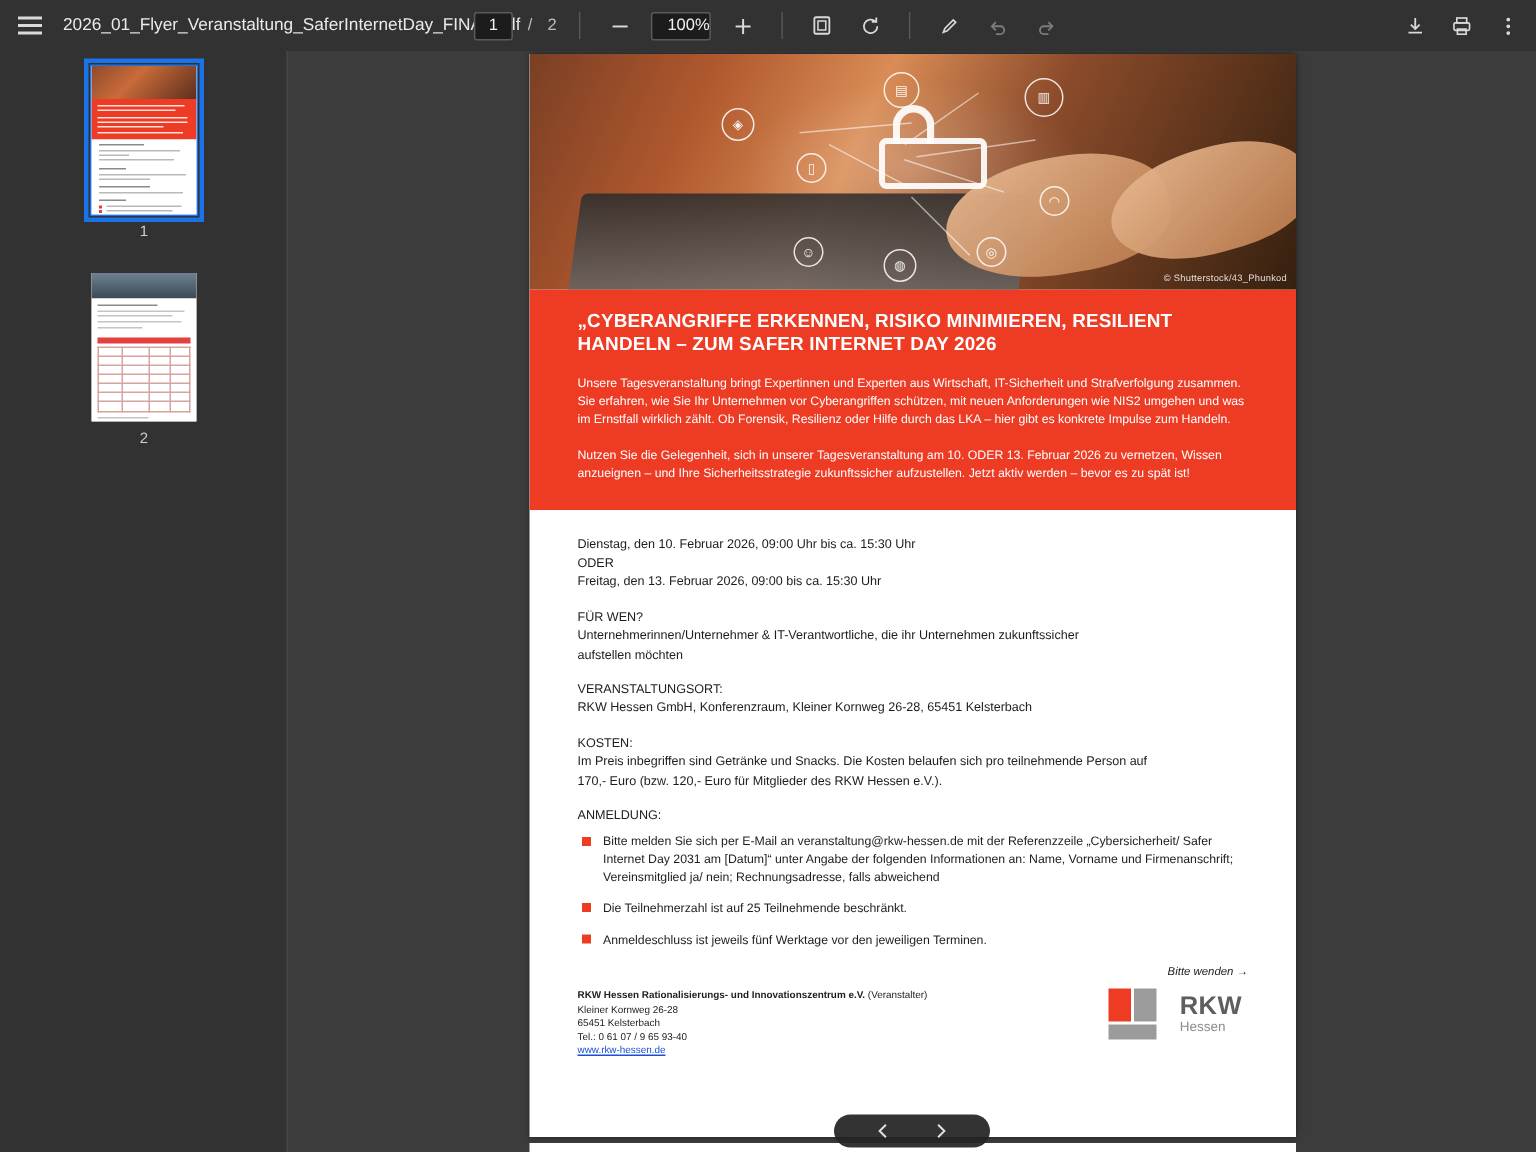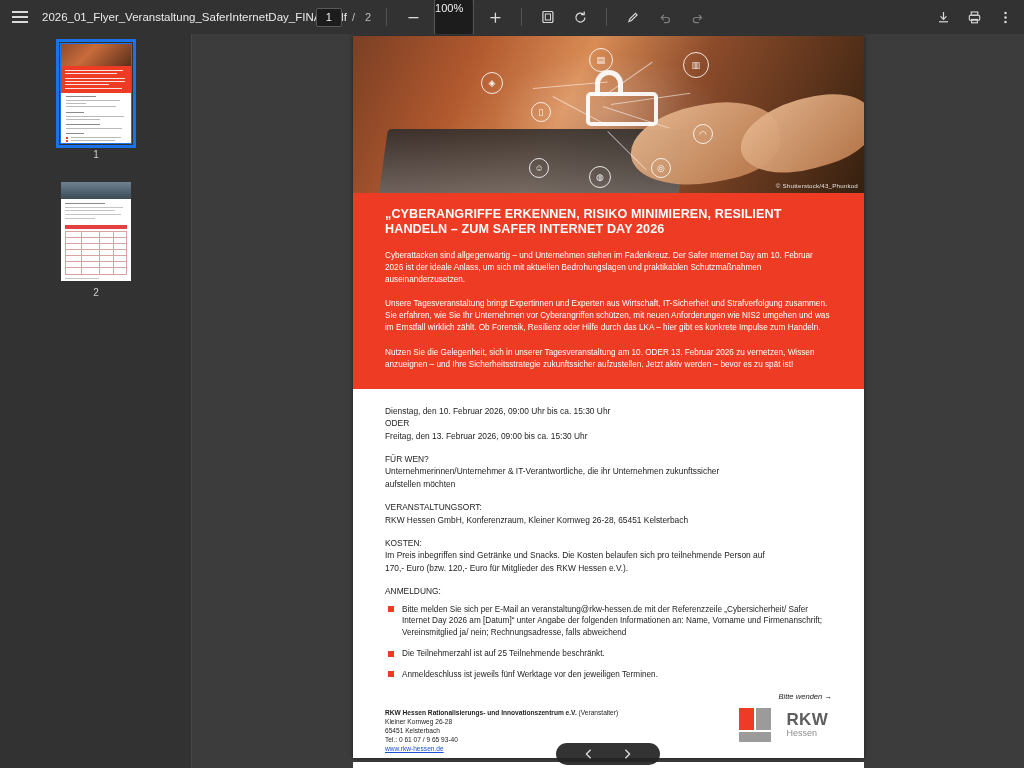--- a/index.html
+++ b/index.html
@@ -40,23 +40,23 @@
     border: 1px solid #5b5b5b; border-radius: 2px;
     color: #f0f0f0; font-size: 11px; text-align: center;
     line-height: 17px;
   }
   .page-sep { color: #bdbdbd; font-size: 11px; }
   .tb-btn {
     width: 22px; height: 22px; display: flex; align-items: center; justify-content: center;
     color: #dadada; cursor: pointer; border-radius: 3px; font-size: 14px;
   }
   .zoom-box {
-    width: 40px; height: 36px; background: #1c1c1c;
+    width: 40px; height: 19px; background: #1c1c1c;
     border: 1px solid #5b5b5b; border-radius: 2px;
-    color: #f0f0f0; font-size: 11px; text-align: left; line-height: 17px;
+    color: #f0f0f0; font-size: 11px; text-align: right; line-height: 17px;
   }
   .divider-v { width: 1px; height: 18px; background: #565656; margin: 0 5px; }
   .tb-right {
     position: absolute; right: 8px; display: flex; align-items: center; gap: 9px;
   }
   .icon-dim { color: #7d7d7d; }
 
   svg { display: block; }
 
   
@@ -419,21 +419,20 @@
       <div class="node" style="left:176px;top:122px;width:20px;height:20px;">☺</div>
       <div class="node" style="left:236px;top:130px;width:22px;height:22px;">◍</div>
       <div class="node" style="left:340px;top:88px;width:20px;height:20px;">◠</div>
       <div class="node" style="left:298px;top:122px;width:20px;height:20px;">◎</div>
 
       <div class="credit">© Shutterstock/43_Phunkod</div>
     </div>
 
     <div class="redband">
       <h1>„CYBERANGRIFFE ERKENNEN, RISIKO MINIMIEREN, RESILIENT HANDELN – ZUM SAFER INTERNET DAY 2026</h1>
-      <p>Cyberattacken sind allgegenwärtig – und Unternehmen stehen im Fadenkreuz. Der Safer Internet Day am 10. Februar 2026 ist der ideale Anlass, um sich mit aktuellen Bedrohungslagen und praktikablen Schutzmaßnahmen auseinanderzusetzen.</p>
       <p>Unsere Tagesveranstaltung bringt Expertinnen und Experten aus Wirtschaft, IT-Sicherheit und Strafverfolgung zusammen. Sie erfahren, wie Sie Ihr Unternehmen vor Cyberangriffen schützen, mit neuen Anforderungen wie NIS2 umgehen und was im Ernstfall wirklich zählt. Ob Forensik, Resilienz oder Hilfe durch das LKA – hier gibt es konkrete Impulse zum Handeln.</p>
       <p>Nutzen Sie die Gelegenheit, sich in unserer Tagesveranstaltung am 10. ODER 13. Februar 2026 zu vernetzen, Wissen anzueignen – und Ihre Sicherheitsstrategie zukunftssicher aufzustellen. Jetzt aktiv werden – bevor es zu spät ist!</p>
     </div>
 
     <div class="body">
 
       <div class="blk">
         <div class="ln">Dienstag, den 10. Februar 2026, 09:00 Uhr bis ca. 15:30 Uhr</div>
         <div class="ln">ODER</div>
         <div class="ln">Freitag, den 13. Februar 2026, 09:00 bis ca. 15:30 Uhr</div>
@@ -452,21 +451,21 @@
 
       <div class="blk">
         <div class="hd">KOSTEN:</div>
         <div class="ln">Im Preis inbegriffen sind Getränke und Snacks. Die Kosten belaufen sich pro teilnehmende Person auf</div>
         <div class="ln">170,- Euro (bzw. 120,- Euro für Mitglieder des RKW Hessen e.V.).</div>
       </div>
 
       <div class="blk" style="margin-bottom:0">
         <div class="hd">ANMELDUNG:</div>
         <ul class="anm">
-          <li>Bitte melden Sie sich per E-Mail an veranstaltung@rkw-hessen.de mit der Referenzzeile „Cybersicherheit/ Safer Internet Day 2026 am [Datum]“ unter Angabe der folgenden Informationen an: Name, Vorname und Firmenanschrift; Vereinsmitglied ja/ nein; Rechnungsadresse, falls abweichend</li>
+          <li>Bitte melden Sie sich per E-Mail an veranstaltung@rkw-hessen.de mit der Referenzzeile „Cybersicherheit/ Safer Internet Day 2031 am [Datum]“ unter Angabe der folgenden Informationen an: Name, Vorname und Firmenanschrift; Vereinsmitglied ja/ nein; Rechnungsadresse, falls abweichend</li>
           <li>Die Teilnehmerzahl ist auf 25 Teilnehmende beschränkt.</li>
           <li>Anmeldeschluss ist jeweils fünf Werktage vor den jeweiligen Terminen.</li>
         </ul>
       </div>
     </div>
 
     <div class="bitte-wenden">Bitte wenden →</div>
 
     <div class="footer">
       <div class="addr">

